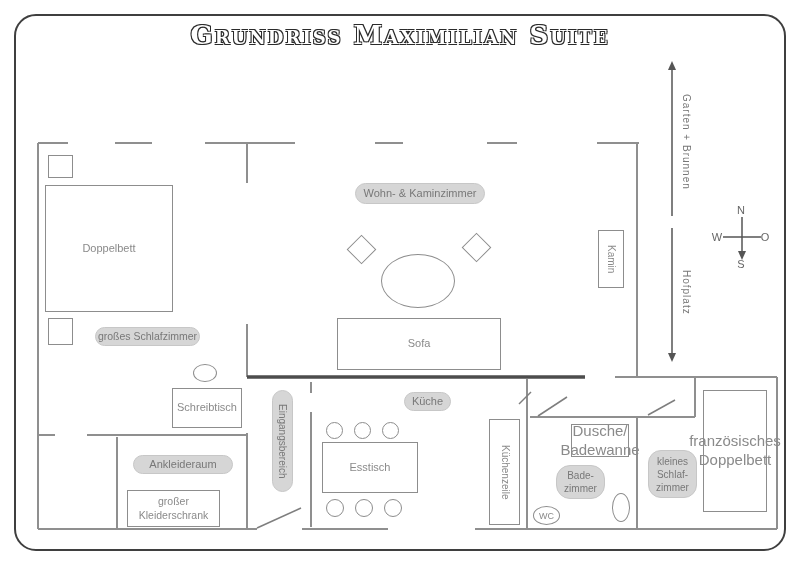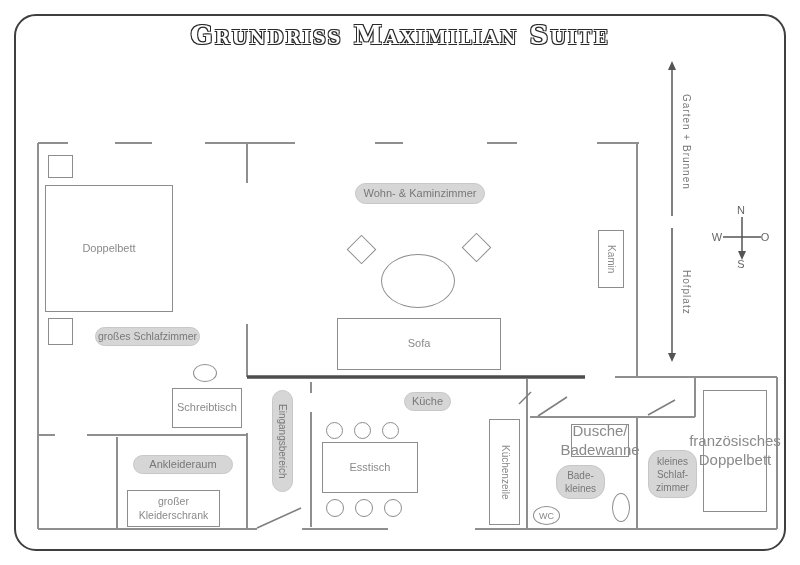--- a/index.html
+++ b/index.html
@@ -153,21 +153,21 @@
     <span>Küche</span>
   </div>
   <div class="pill" style="left:133px;top:455px;width:100px;height:19px;">
     <span>Ankleideraum</span>
   </div>
   <div class="pill" style="left:272px;top:390px;width:21px;height:102px;font-size:10px;">
     <span class="vtext">Eingangsbereich</span>
   </div>
   <div class="pill" style="left:556px;top:465px;width:49px;height:34px;border-radius:14px;font-size:10px;">
     <span class="prewrap">Bade-
-kleines</span>
+zimmer</span>
   </div>
   <div class="pill" style="left:648px;top:450px;width:49px;height:48px;border-radius:13px;font-size:10px;">
     <span class="prewrap">kleines
 Schlaf-
 zimmer</span>
   </div>
 
   <div class="note" style="left:679px;top:92px;width:14px;height:100px;">Garten + Brunnen</div>
   <div class="note" style="left:679px;top:266px;width:14px;height:52px;">Hofplatz</div>
 

